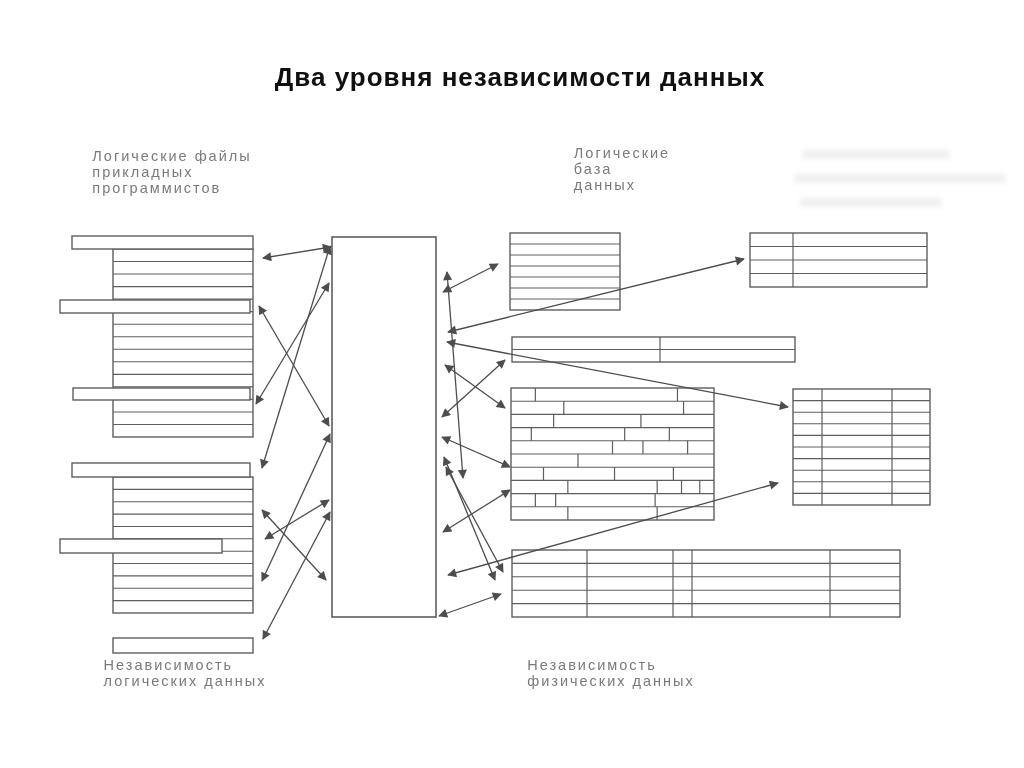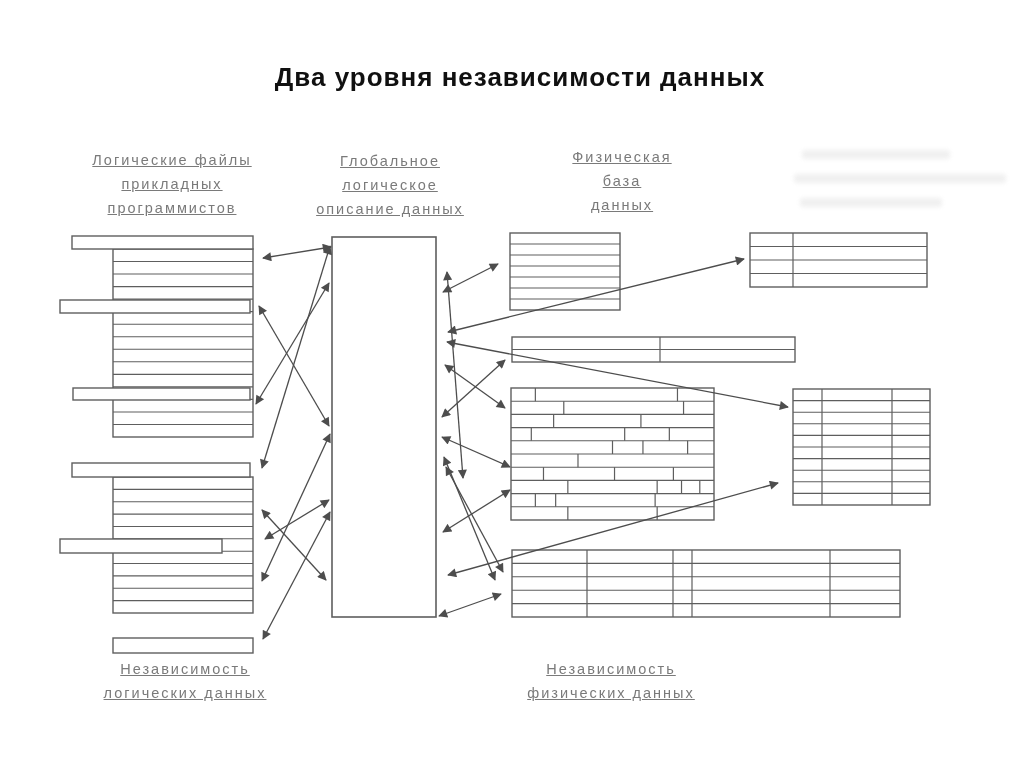--- a/index.html
+++ b/index.html
@@ -18,28 +18,26 @@
     text-align:center;
     font-size:26px;
     font-weight:bold;
     letter-spacing:1px;
     color:var(--title-color,#101010);
     z-index:3;
   }
   .lbl{
     position:absolute;
     transform:translateX(-50%);
-    text-align:center;
     white-space:pre-line;
     font-size:14.5px;
-    line-height:24px;
+    line-height:16px;
     letter-spacing:2px;
     color:var(--label-color,#7a7a7a);
     z-index:3;
-    text-decoration:underline;
   }
   .lbl-logical{left:172px;top:148px;}
   .lbl-global{left:390px;top:149px;}
   .lbl-conceptual{left:388px;top:201px;}
   .lbl-physdb{left:622px;top:145px;}
   .lbl-logind{left:185px;top:657px;}
   .lbl-physind{left:611px;top:657px;}
   #diagram{
     position:absolute;inset:0;
     width:1024px;height:768px;
@@ -60,24 +58,21 @@
 </head>
 <body>
 
 <div class="slide">
 
   <h1 class="title">Два уровня независимости данных</h1>
 
   <div class="lbl lbl-logical">Логические файлы
 прикладных
 программистов</div>
-  <div class="lbl lbl-global">Глобальное
-логическое
-описание данных</div>
-  <div class="lbl lbl-physdb">Физическая
+  <div class="lbl lbl-physdb">Логические
 база
 данных</div>
   <div class="lbl lbl-logind">Независимость
 логических данных</div>
   <div class="lbl lbl-physind">Независимость
 физических данных</div>
 
   <div class="artifact a1"></div>
   <div class="artifact a2"></div>
   <div class="artifact a3"></div>

